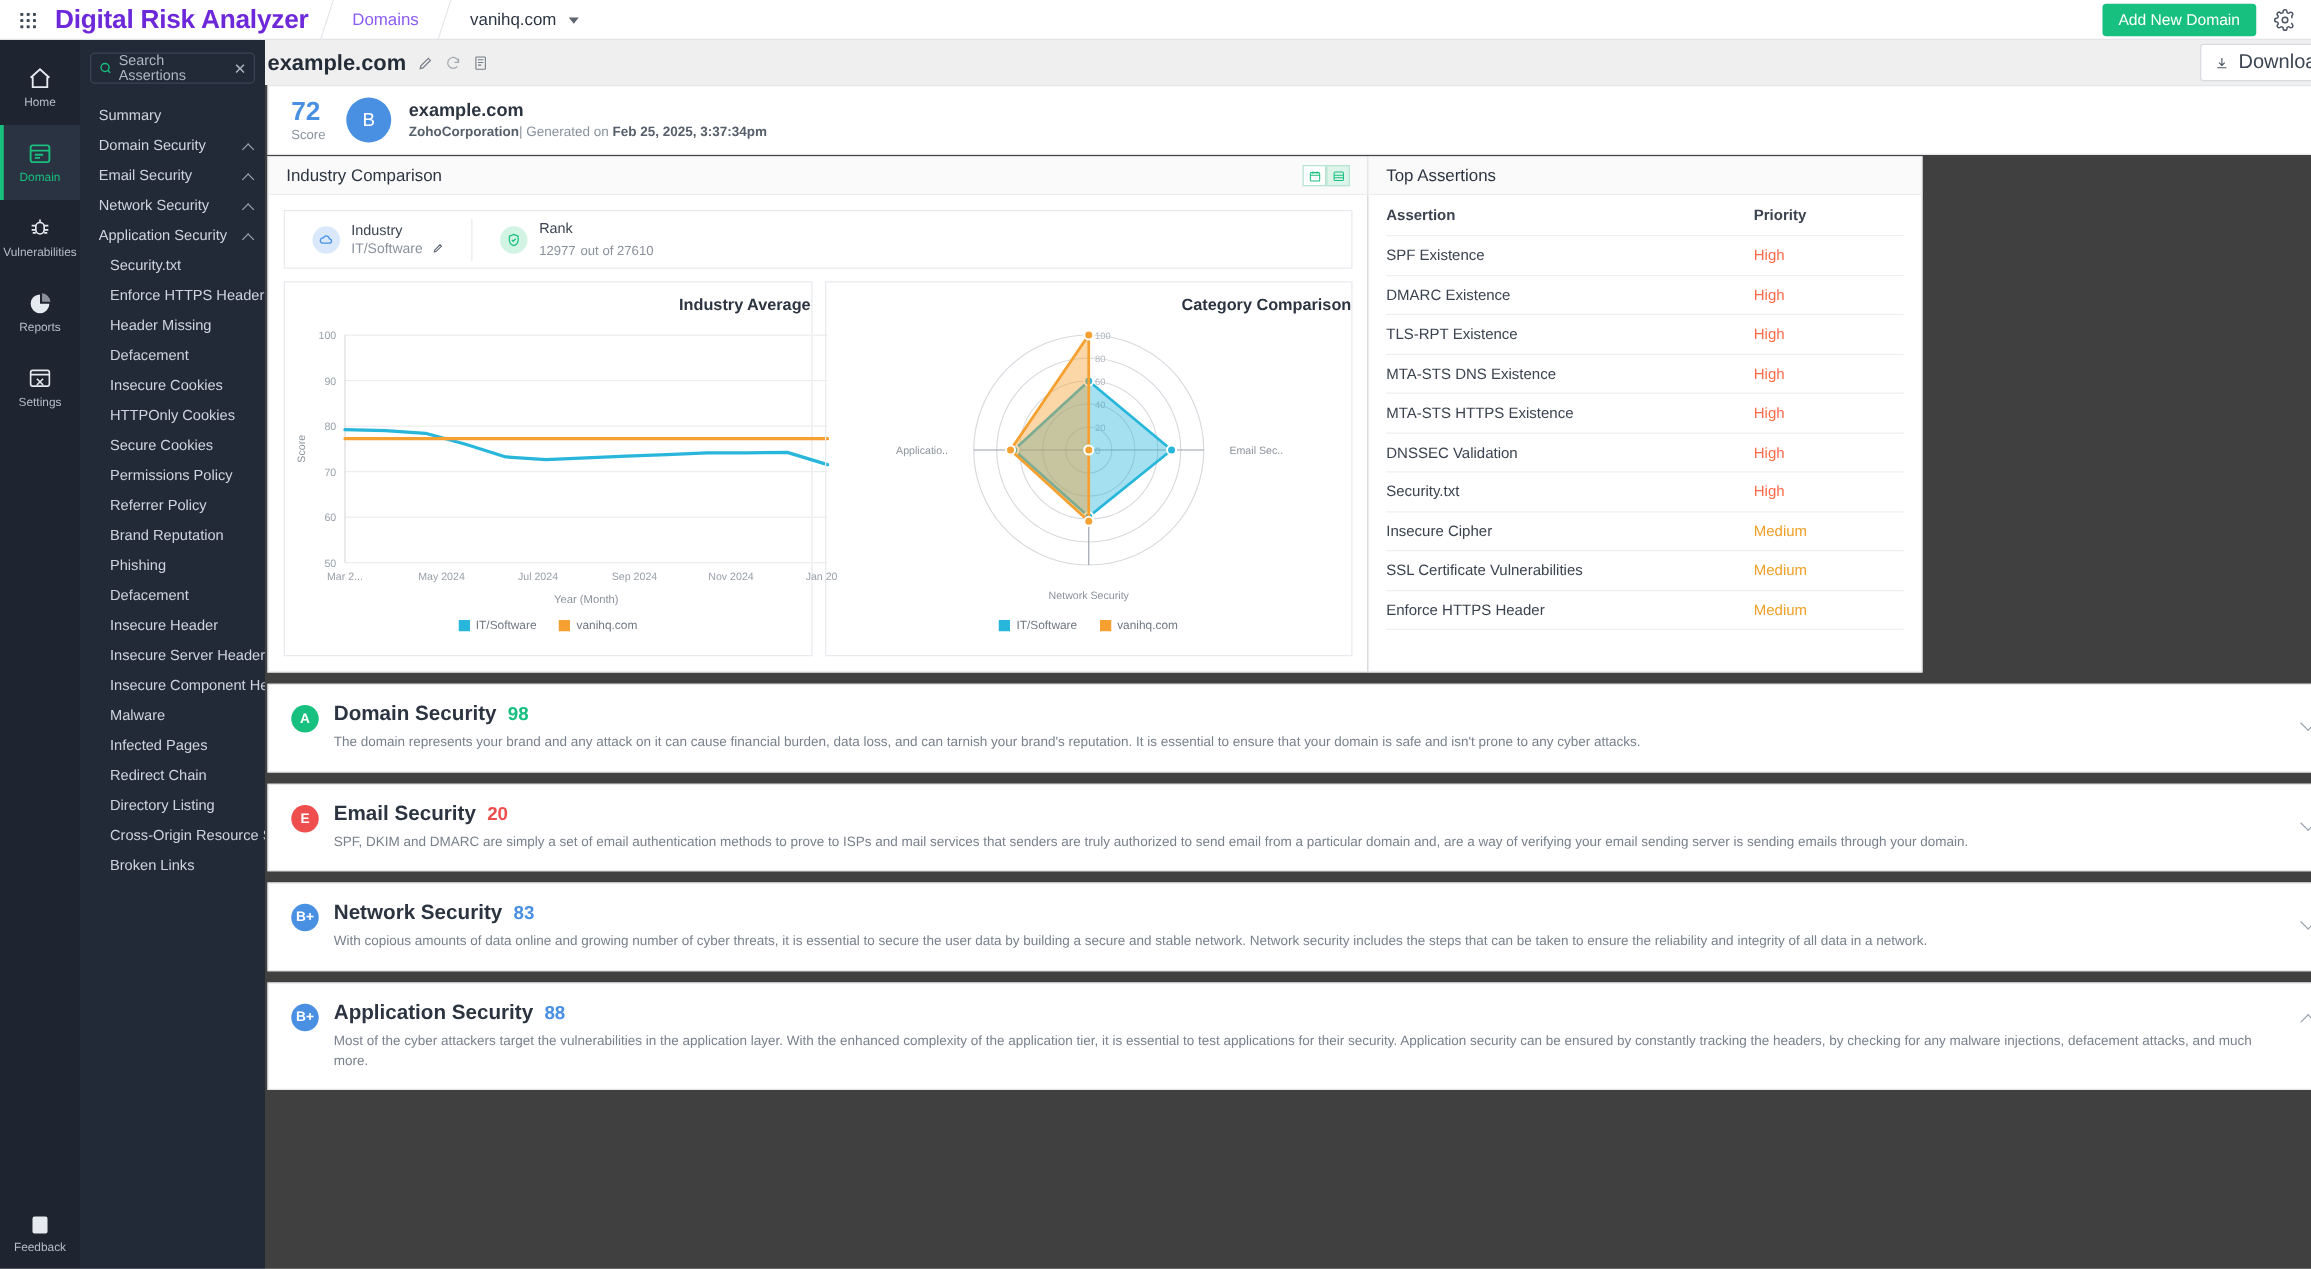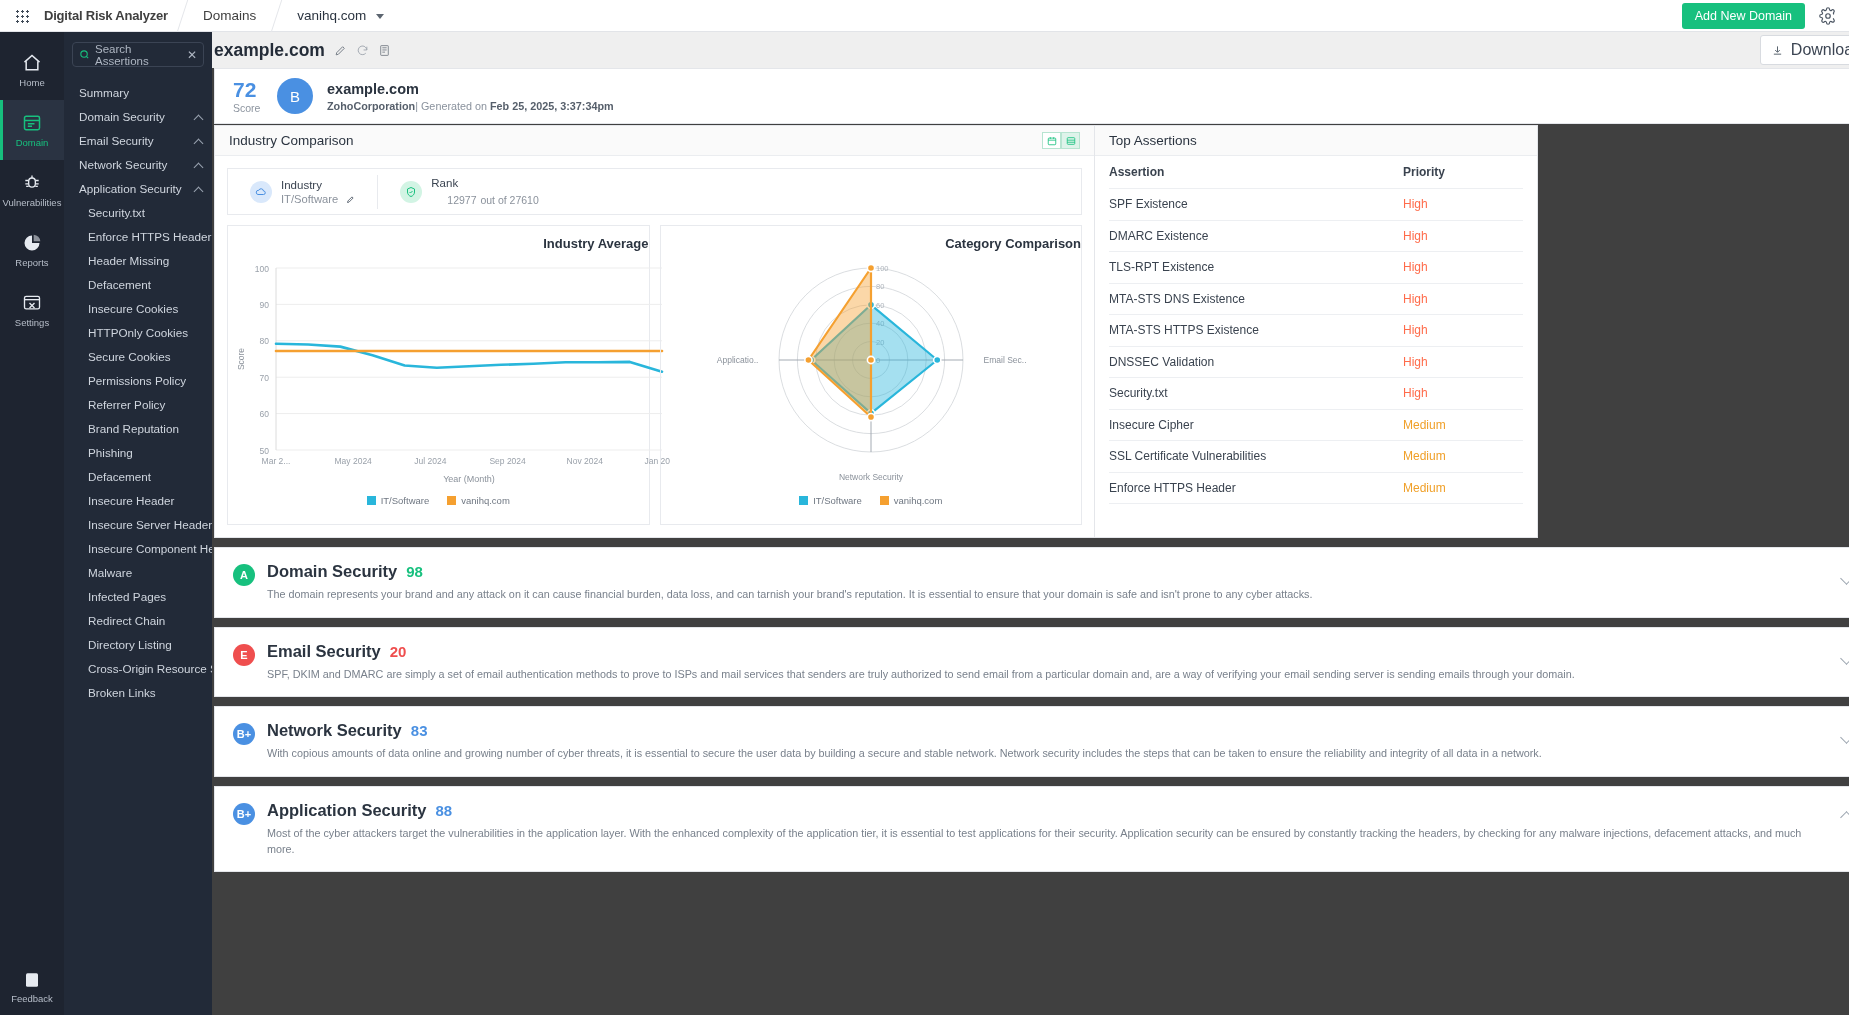--- a/index.html
+++ b/index.html
@@ -17,23 +17,23 @@
     position: absolute; top: 0; left: 0; width: 1849px; height: 32px;
     background: #ffffff; border-bottom: 1px solid #e2e4e8;
     display: flex; align-items: center; z-index: 40;
   }
   .waffle { width: 44px; display: flex; justify-content: center; align-items: center; cursor: pointer; }
   .waffle i { display:block; width: 14px; height: 14px;
     background-image:
       radial-gradient(#3f4a57 1.0px, transparent 1.1px),
       radial-gradient(#3f4a57 1.0px, transparent 1.1px);
     background-size: 5px 5px; background-position: 0 0; }
-  .brand { font-size: 13px; font-weight: bold; letter-spacing: -0.2px; color:#404040; padding-right: 14px;}
+  .brand { font-size: 21px; font-weight: bold; letter-spacing: -0.2px; color:#6d28d9; padding-right: 14px;}
   .crumbsep { width:1px; height: 32px; background:#e4e6ea; transform: skewX(-18deg); }
-  .crumb { padding: 0 20px; color: #404040; font-size: 13.5px; cursor: pointer; }
+  .crumb { padding: 0 20px; color: #8b5cf6; font-size: 13.5px; cursor: pointer; }
   .crumb.active { color: #2b3440; }
   .caretdown { display:inline-block; margin-left: 6px; width:0;height:0;
     border-left:4px solid transparent;border-right:4px solid transparent;border-top:5px solid #5c6570;
     vertical-align: middle;}
   .topright { margin-left: auto; display: flex; align-items: center; padding-right: 12px; gap: 14px; }
   .btn-add {
     background: #17c07e; color: #fff; border: none; border-radius: 3px;
     font-size: 12.5px; padding: 6px 13px; cursor: pointer; font-family: inherit;
   }
   .gear { width: 18px; height: 18px; cursor: pointer; }
@@ -129,21 +129,21 @@
 
   .metricrow {
     margin: 12px 12px 0 12px; border: 1px solid #e8eaee; height: 47px; display: flex; align-items: center;
   }
   .metric { display: flex; align-items: center; gap: 9px; padding: 0 22px; height: 47px; }
   .micon { width: 22px; height: 22px; border-radius: 50%; display:flex;align-items:center;justify-content:center; }
   .micon.blue { background: #d9e8fb; }
   .micon.green { background: #d2f4e4; }
   .mttl { font-size: 11.5px; color: #3b4451; }
   .mval { font-size: 11.2px; color: #8b929c; margin-top: 2px; }
-  .mval.big { font-size: 14px; color: #17c07e; font-weight: bold; margin-left: 16px; }
+  .mval.big { font-size: 14px; color: #17c07e; font-weight: bold; }
   .mval.big span { font-size: 10.5px; color: #8b929c; font-weight: normal; }
   .mdiv { width: 1px; height: 34px; background: #e8eaee; }
 
   .chartrow { display: flex; margin: 10px 12px 12px 12px; gap: 10px; }
   .chartbox { border: 1px solid #e8eaee; flex: 1; height: 300px; position: relative; }
   .charttitle { text-align: right; font-size: 13px; font-weight: bold; color: #2b3440; padding-top: 10px; }
   .legend { position: absolute; bottom: 18px; left: 0; right: 0; display: flex; justify-content: center; gap: 18px; }
   .lg { display: flex; align-items: center; gap: 5px; font-size: 9.5px; color: #6f7782; }
   .sw { width: 9px; height: 9px; }
 

